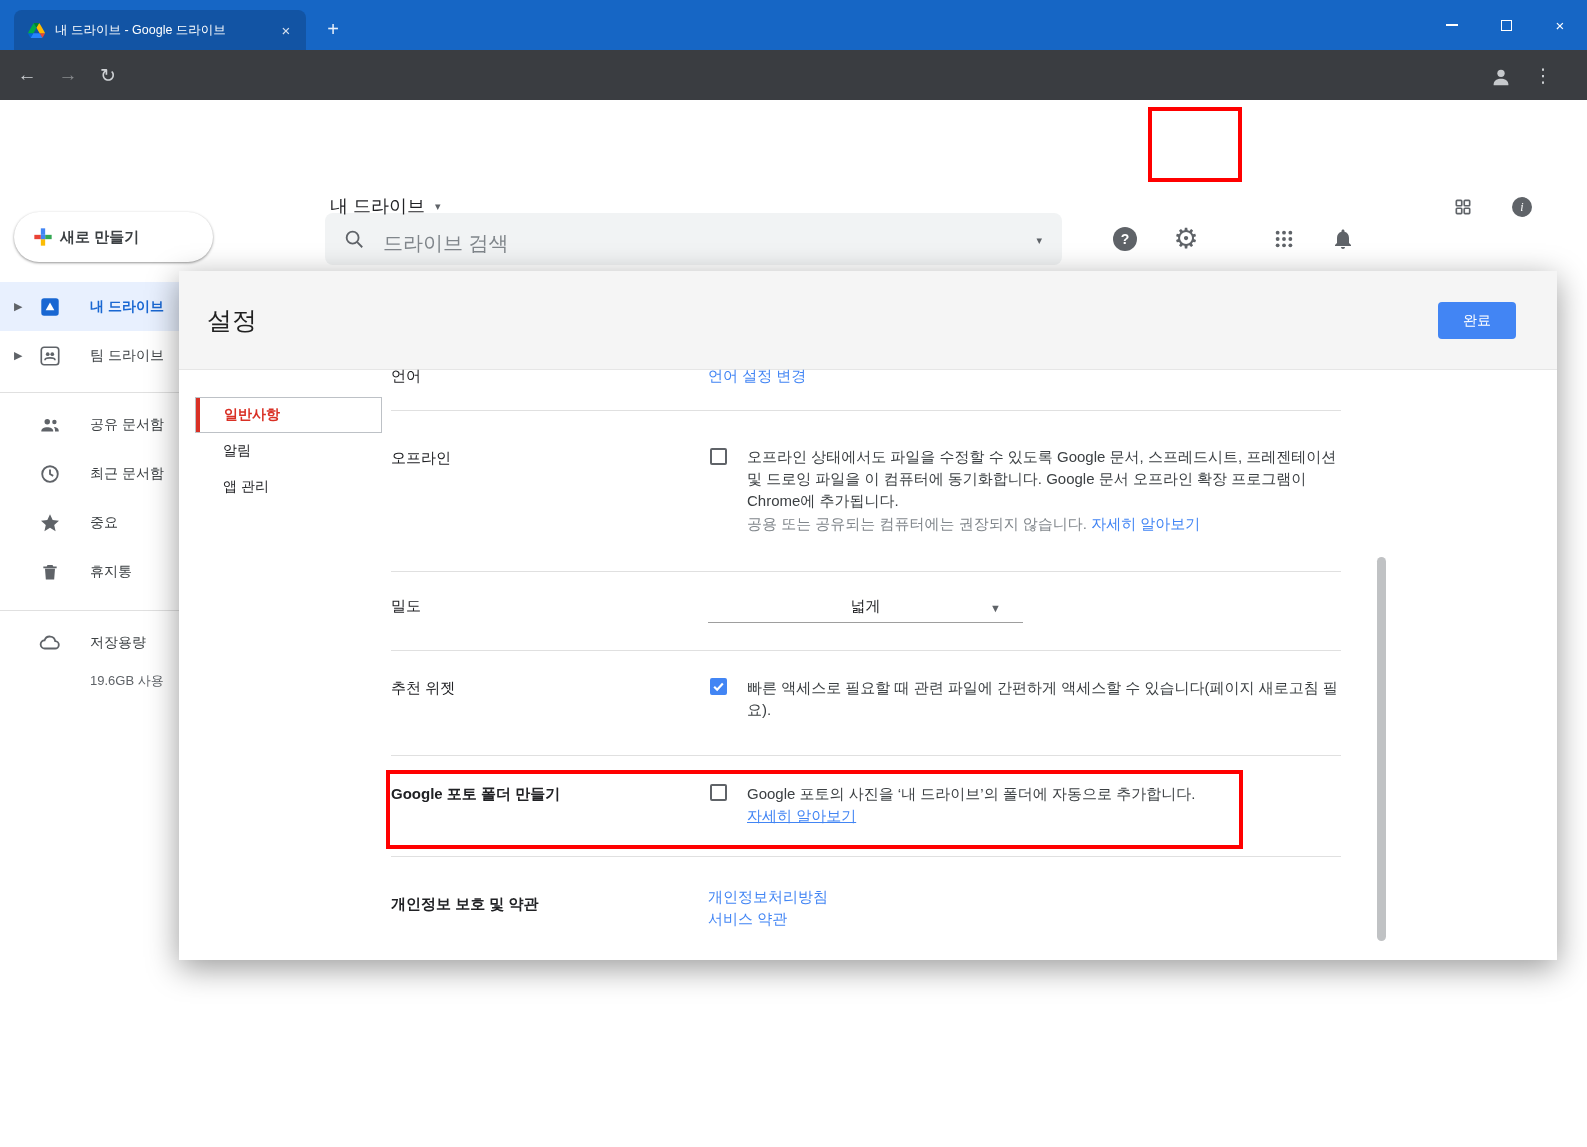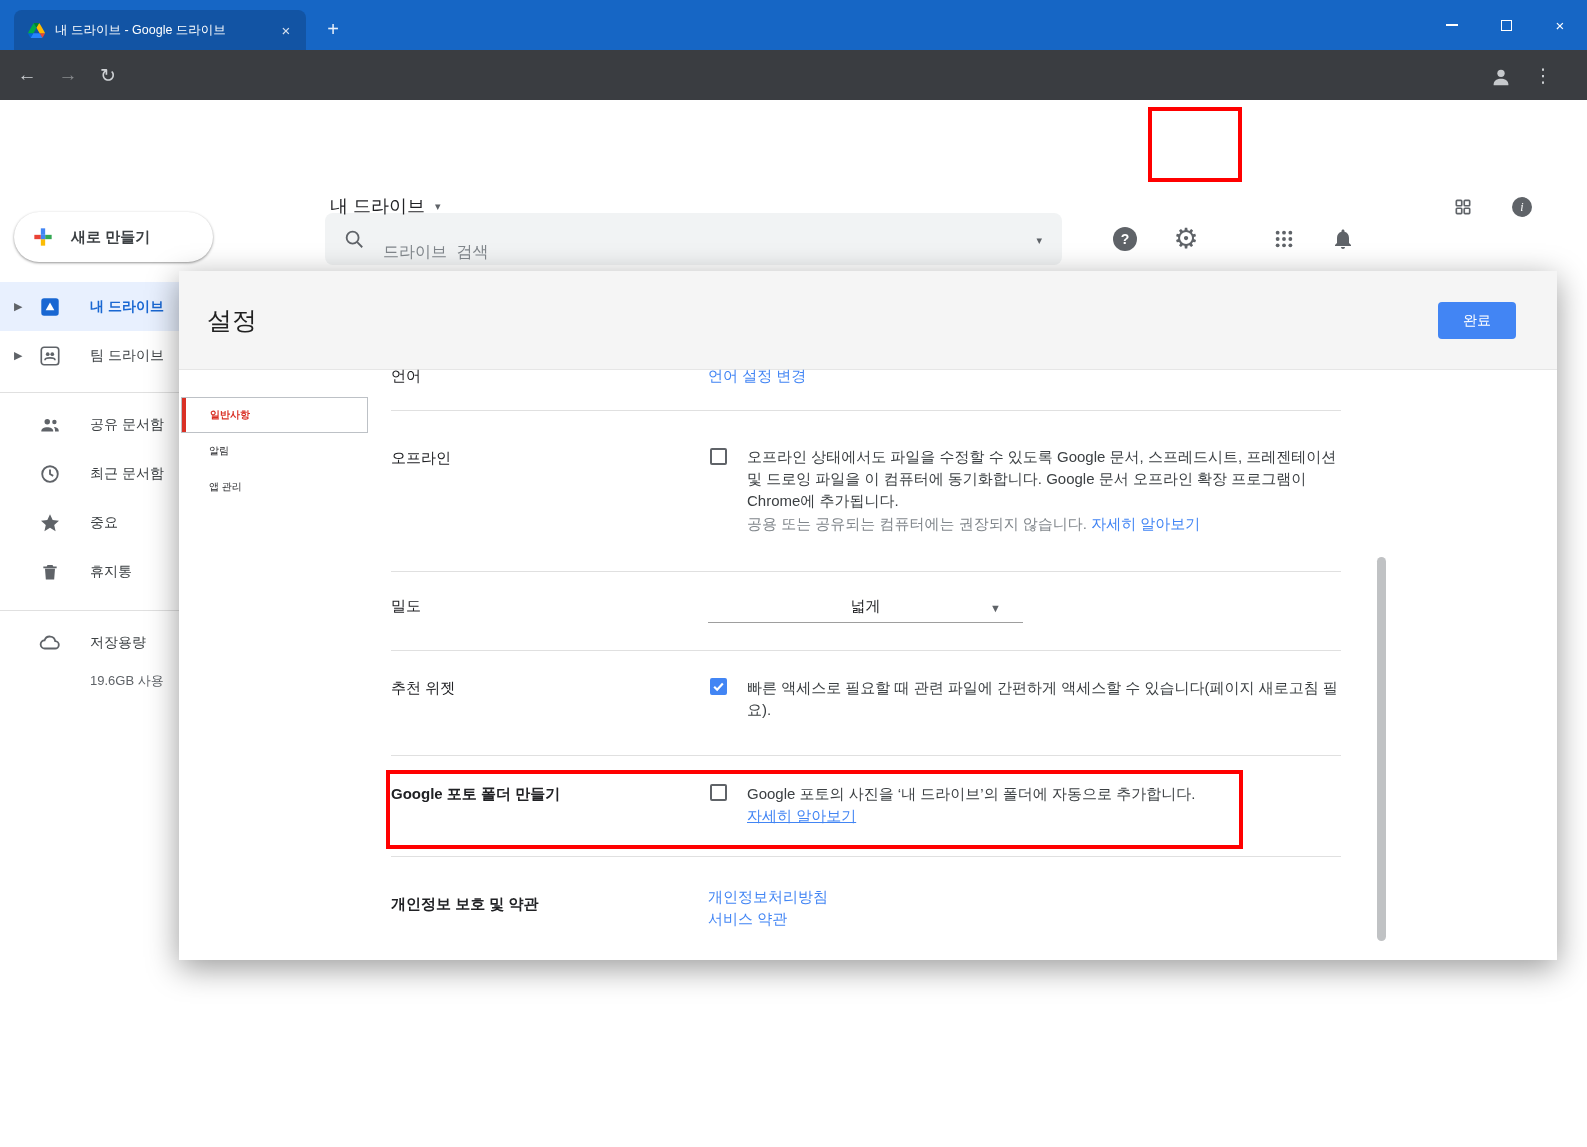--- a/index.html
+++ b/index.html
@@ -27,39 +27,39 @@
   .omnibox { position:absolute; left:140px; top:58px; width:1326px; height:35px; background:#2a2d30; border-radius:17.5px;
              display:flex; align-items:center; padding:0 14px; }
   .url { color:#dadce0; font-size:15px; margin-left:10px; }
   .omni-star { position:absolute; right:125px; top:57px; width:36px; height:36px; display:flex; align-items:center; justify-content:center;
                color:#c6c9cc; font-size:18px; }
 
   
   .drive-header { position:absolute; left:0; top:100px; width:1587px; height:80px; background:#fff; }
   .wordmark { position:absolute; left:102px; top:125px; font-size:22px; color:#5f6368; }
   .searchbar { position:absolute; left:325px; top:113px; width:737px; height:52px; background:#f1f3f4; border-radius:8px; }
-  .searchbar input { position:absolute; left:58px; top:14px; width:600px; height:52px; background:transparent; border:none; outline:none;
-                     font-size:16px; color:#3c4043; font-family:Liberation Mono, monospace; }
+  .searchbar input { position:absolute; left:58px; top:4px; width:600px; height:52px; background:transparent; border:none; outline:none;
+                     font-size:20px; color:#3c4043; font-family:Liberation Sans, sans-serif; }
   .searchbar input::placeholder { color:#80868b; opacity:1; }
   .hd-icon { position:absolute; top:121px; width:36px; height:36px; display:flex; align-items:center; justify-content:center; }
   .help-circle { width:24px; height:24px; border-radius:50%; background:#5f6368; color:#fff; font-size:14px; font-weight:bold;
                  display:flex; align-items:center; justify-content:center; }
   .gear-glyph { font-size:28px; color:#5f6368; line-height:1; }
 
   
   .content-title { position:absolute; left:330px; top:194px; font-size:18px; color:#202124; display:flex; align-items:center; gap:10px; }
   .caret { color:#5f6368; font-size:11px; }
   .ch-icon { position:absolute; top:196px; width:22px; height:22px; display:flex; align-items:center; justify-content:center; }
   .info-circle { width:20px; height:20px; border-radius:50%; background:#5f6368; color:#fff; font-size:12px; font-style:italic;
                  font-family:"Liberation Serif", serif; display:flex; align-items:center; justify-content:center; }
   .quick-access { position:absolute; left:330px; top:256px; font-size:15px; font-weight:bold; color:#5f6368;margin-top:41px; }
 
   
   .new-btn { position:absolute; left:14px; top:212px; width:199px; height:50px; background:#fff; border-radius:25px;
-             box-shadow:0 1px 3px rgba(0,0,0,.3), 0 1px 2px rgba(0,0,0,.15); display:flex; align-items:center; padding-left:16px; gap:15px; }
+             box-shadow:0 1px 3px rgba(0,0,0,.3), 0 1px 2px rgba(0,0,0,.15); display:flex; align-items:center; padding-left:16px; gap:4px; }
   .new-btn span { font-size:15px; font-weight:bold; color:#3c4043; }
   .sb-list { position:absolute; left:0; top:282px; width:232px; }
   .sb-item { height:49px; display:flex; align-items:center; padding-left:14px; }
   .sb-item.active { background:#e8f0fe; }
   .sb-arrow { width:24px; color:#5f6368; font-size:11px; }
   .sb-ico { width:24px; height:24px; display:flex; align-items:center; justify-content:center; }
   .sb-label { margin-left:28px; font-size:14px; color:#3c4043; }
   .sb-item.active .sb-label { color:#1967d2; font-weight:bold; }
   .sb-sep { position:absolute; left:0; width:232px; border-top:1px solid #e0e0e0; }
   .storage-row { position:absolute; left:0; top:618px; width:232px; height:50px; display:flex; align-items:center; padding-left:14px; }
@@ -72,22 +72,22 @@
   .bg-card .cap { position:absolute; left:41px; top:158px; font-size:13px; color:#3c4043; }
   .bg-line { position:absolute; left:1340px; width:128px; border-top:1px solid #e4e4e4; }
 
   
   .dlg { position:absolute; left:179px; top:271px; width:1378px; height:689px; background:#fff; z-index:10;
          box-shadow:0 8px 30px rgba(0,0,0,.4); }
   .dlg-header { position:absolute; left:0; top:0; width:100%; height:99px; background:#f5f5f5; border-bottom:1px solid #e6e6e6; }
   .dlg-title { position:absolute; left:28px; top:33px; font-size:25px; color:#212121; }
   .done-btn { position:absolute; right:41px; top:31px; width:78px; height:37px; background:#4285f4; color:#fff; font-size:14px;
               border:none; border-radius:4px; font-family:"Liberation Sans", sans-serif; }
-  .dlg-nav-item { position:absolute; left:2px; width:187px; height:36px; display:flex; align-items:center; padding-left:28px;
-                  font-size:10px; color:#202124; }
+  .dlg-nav-item { position:absolute; left:16px; width:187px; height:36px; display:flex; align-items:center; padding-left:28px;
+                  font-size:14px; color:#202124; }
   .dlg-nav-item.selected { color:#d93025; font-weight:bold; border:1px solid #bdc1c6; }
   .dlg-nav-item.selected::before { content:""; position:absolute; left:0; top:0; bottom:0; width:4px; background:#d93025; }
   .row-label { position:absolute; left:212px; font-size:15px; color:#202124; }
   .row-label.bold { font-weight:bold; }
   .dlg-divider { position:absolute; left:212px; width:950px; border-top:1px solid #e0e0e0; }
   .link { color:#4285f4; font-size:15px; text-decoration:none; }
   .link.u { text-decoration:underline; }
   .desc { font-size:15px; color:#3c4043; line-height:22px; }
   .note { color:#80868b; }
   .cbx { position:absolute; width:17px; height:17px; border:2px solid #5f6368; border-radius:2px; background:#fff; }

